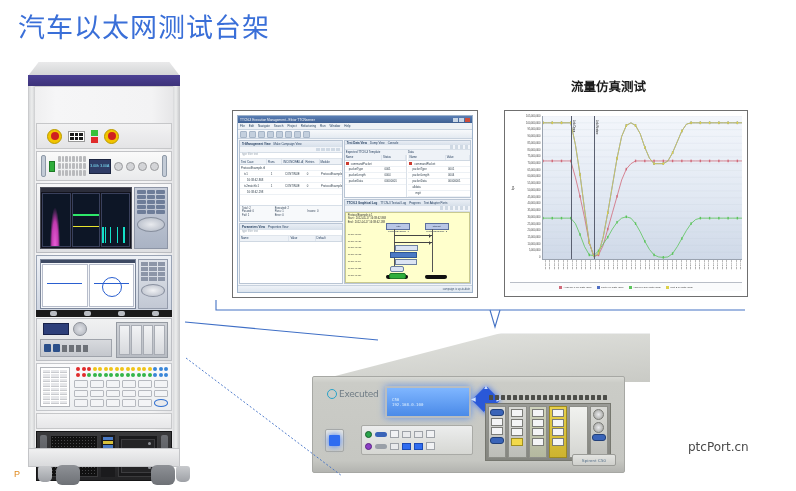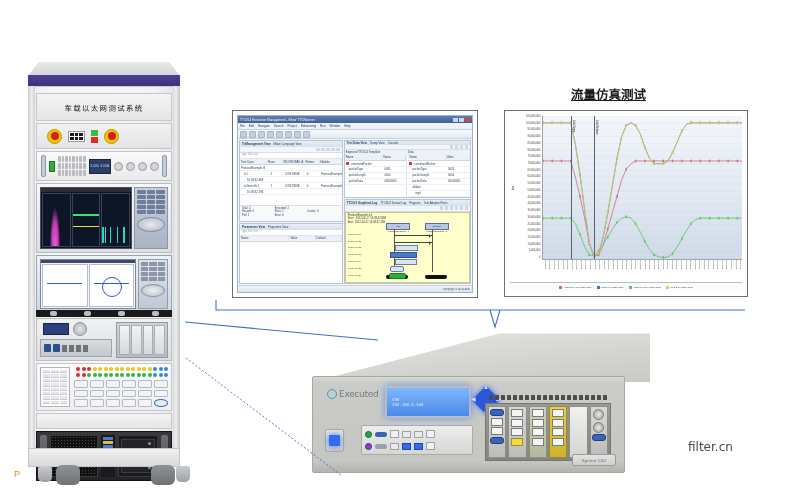--- a/index.html
+++ b/index.html
@@ -18,21 +18,21 @@
     font-family:"DejaVu Sans","Liberation Sans",sans-serif;
     white-space:nowrap;
   }
 
   
   .sec-head{
     position:absolute;font-size:12.5px;color:#1b1b1b;font-weight:bold;
     font-family:"DejaVu Sans","Liberation Sans",sans-serif;white-space:nowrap;
   }
   #head-proto{left:292px;top:88px;}
-  #head-traffic{left:571px;top:84px;text-decoration:underline;}
+  #head-traffic{left:571px;top:76px;}
 
   
   .rack{position:absolute;left:24px;top:62px;width:160px;height:412px;}
   .rack-top{
     position:absolute;left:4px;top:0;width:152px;height:14px;
     background:linear-gradient(#e9e9ea,#d3d4d6);
     border-radius:7px 7px 0 0;
     clip-path:polygon(7% 0,93% 0,100% 100%,0% 100%);
   }
   .rack-banner{
@@ -353,31 +353,29 @@
 
   
   .watermark{position:absolute;left:688px;top:440px;font-size:12px;color:#4a4a4a;
     font-family:"DejaVu Sans","Liberation Sans",sans-serif;}
 </style>
 </head>
 <body>
 
 <div class="stage">
 
+  <div class="page-title">汽车以太网测试台架</div>
 
   <div class="rack">
     <div class="rack-top"></div>
     <div class="rack-banner"></div>
     <div class="rack-body"></div>
     <div class="rail l"></div>
     <div class="rail r"></div>
 
-    <div class="ru u-label">
-      <span>车载以太网测试系统</span>
-    </div>
 
     <div class="ru u-btns">
       <div class="estop">
           <i></i>
         </div>
       <div class="kpad">
         <b></b>
           <b></b>
           <b></b>
           <b></b>
@@ -1220,14 +1218,14 @@
     </div>
   </div>
 
   <svg class="wires">
     <path d="M216 300 L216 310 L745 310" fill="none" stroke="#4472c4" stroke-width="1.1"></path>
     <path d="M490 310 L495 327 L500 310" fill="none" stroke="#4472c4" stroke-width="1.1"></path>
     <path d="M185 322 L378 340" fill="none" stroke="#3f6fc6" stroke-width="1.1"></path>
     <path d="M186 358 L342 476" fill="none" stroke="#3f6fc6" stroke-width="0.9" stroke-dasharray="2,2"></path>
   </svg>
 
-  <div class="watermark">filter.cn</div>
+  <div class="watermark">ptcPort.cn</div>
 </div>
 
 </body></html>

